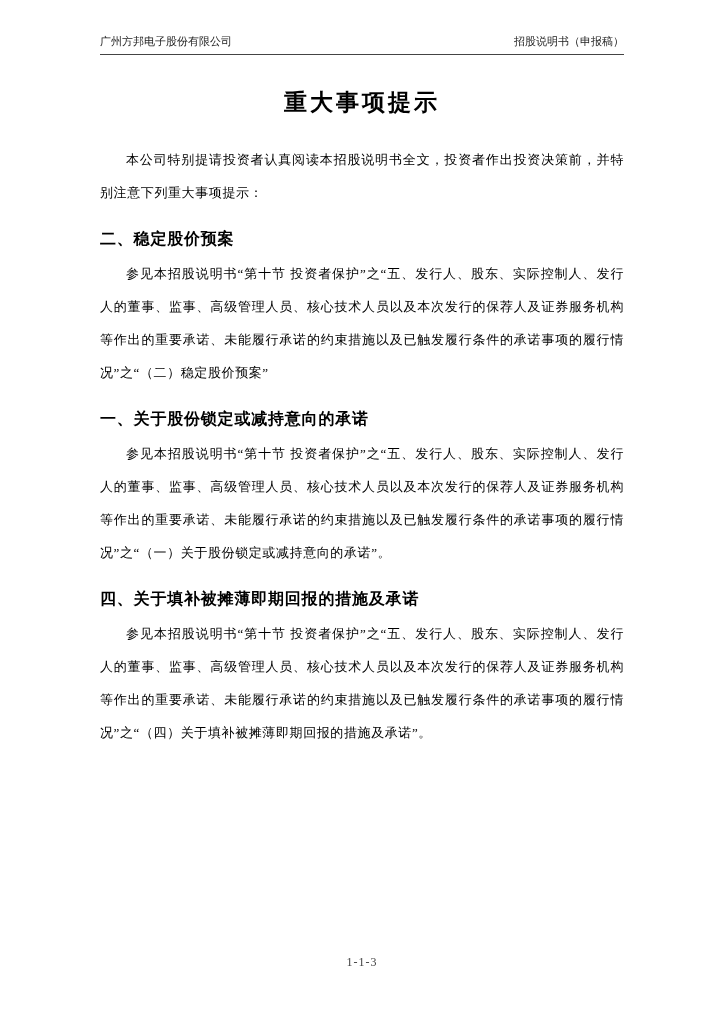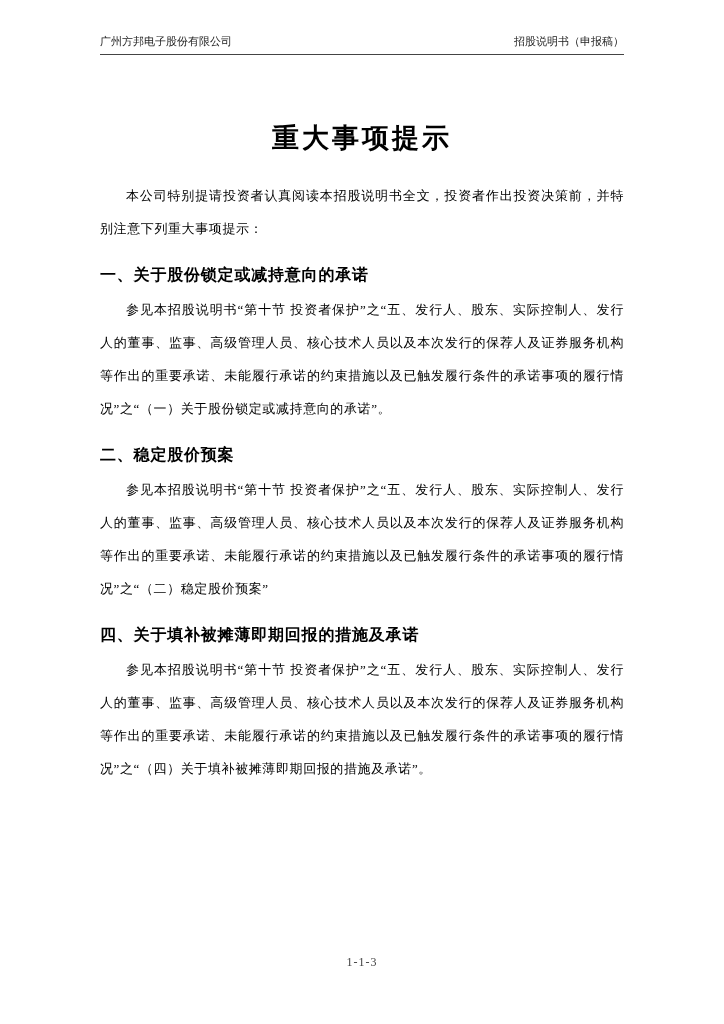--- a/index.html
+++ b/index.html
@@ -18,25 +18,25 @@
   .running-header {
     display: flex;
     justify-content: space-between;
     font-size: 11px;
     line-height: 15px;
     color: #222222;
     padding-bottom: 5px;
     border-bottom: 1px solid #444444;
   }
   .page-title {
-    margin-top: 68px;
+    margin-top: 32px;
     text-align: center;
     font-family: "Liberation Sans", "DejaVu Sans", sans-serif;
     font-weight: bold;
-    font-size: 27px;
+    font-size: 23px;
     line-height: 30px;
     letter-spacing: 3px;
   }
   .body-text {
     font-size: 13px;
     line-height: 33px;
     text-align: justify;
     text-indent: 2em;
     letter-spacing: 0.6px;
   }
@@ -69,27 +69,27 @@
   <div class="running-header">
     <span>广州方邦电子股份有限公司</span>
     <span>招股说明书（申报稿）</span>
   </div>
 
   <h1 class="page-title">重大事项提示</h1>
 
   <p class="body-text intro">本公司特别提请投资者认真阅读本招股说明书全文，投资者作出投资决策前，并特别注意下列重大事项提示：</p>
 
   <section class="topic">
-    <h2 class="section-heading">一、关于股份锁定或减持意向的承诺</h2>
-    <p class="body-text">参见本招股说明书“第十节 投资者保护”之“五、发行人、股东、实际控制人、发行人的董事、监事、高级管理人员、核心技术人员以及本次发行的保荐人及证券服务机构等作出的重要承诺、未能履行承诺的约束措施以及已触发履行条件的承诺事项的履行情况”之“（一）关于股份锁定或减持意向的承诺”。</p>
+    <h2 class="section-heading">二、稳定股价预案</h2>
+    <p class="body-text">参见本招股说明书“第十节 投资者保护”之“五、发行人、股东、实际控制人、发行人的董事、监事、高级管理人员、核心技术人员以及本次发行的保荐人及证券服务机构等作出的重要承诺、未能履行承诺的约束措施以及已触发履行条件的承诺事项的履行情况”之“（二）稳定股价预案”</p>
   </section>
 
   <section class="topic">
-    <h2 class="section-heading">二、稳定股价预案</h2>
-    <p class="body-text">参见本招股说明书“第十节 投资者保护”之“五、发行人、股东、实际控制人、发行人的董事、监事、高级管理人员、核心技术人员以及本次发行的保荐人及证券服务机构等作出的重要承诺、未能履行承诺的约束措施以及已触发履行条件的承诺事项的履行情况”之“（二）稳定股价预案”</p>
+    <h2 class="section-heading">一、关于股份锁定或减持意向的承诺</h2>
+    <p class="body-text">参见本招股说明书“第十节 投资者保护”之“五、发行人、股东、实际控制人、发行人的董事、监事、高级管理人员、核心技术人员以及本次发行的保荐人及证券服务机构等作出的重要承诺、未能履行承诺的约束措施以及已触发履行条件的承诺事项的履行情况”之“（一）关于股份锁定或减持意向的承诺”。</p>
   </section>
 
 
   <section class="topic">
     <h2 class="section-heading">四、关于填补被摊薄即期回报的措施及承诺</h2>
     <p class="body-text">参见本招股说明书“第十节 投资者保护”之“五、发行人、股东、实际控制人、发行人的董事、监事、高级管理人员、核心技术人员以及本次发行的保荐人及证券服务机构等作出的重要承诺、未能履行承诺的约束措施以及已触发履行条件的承诺事项的履行情况”之“（四）关于填补被摊薄即期回报的措施及承诺”。</p>
   </section>
 
   <div class="page-footer">1-1-3</div>
 

